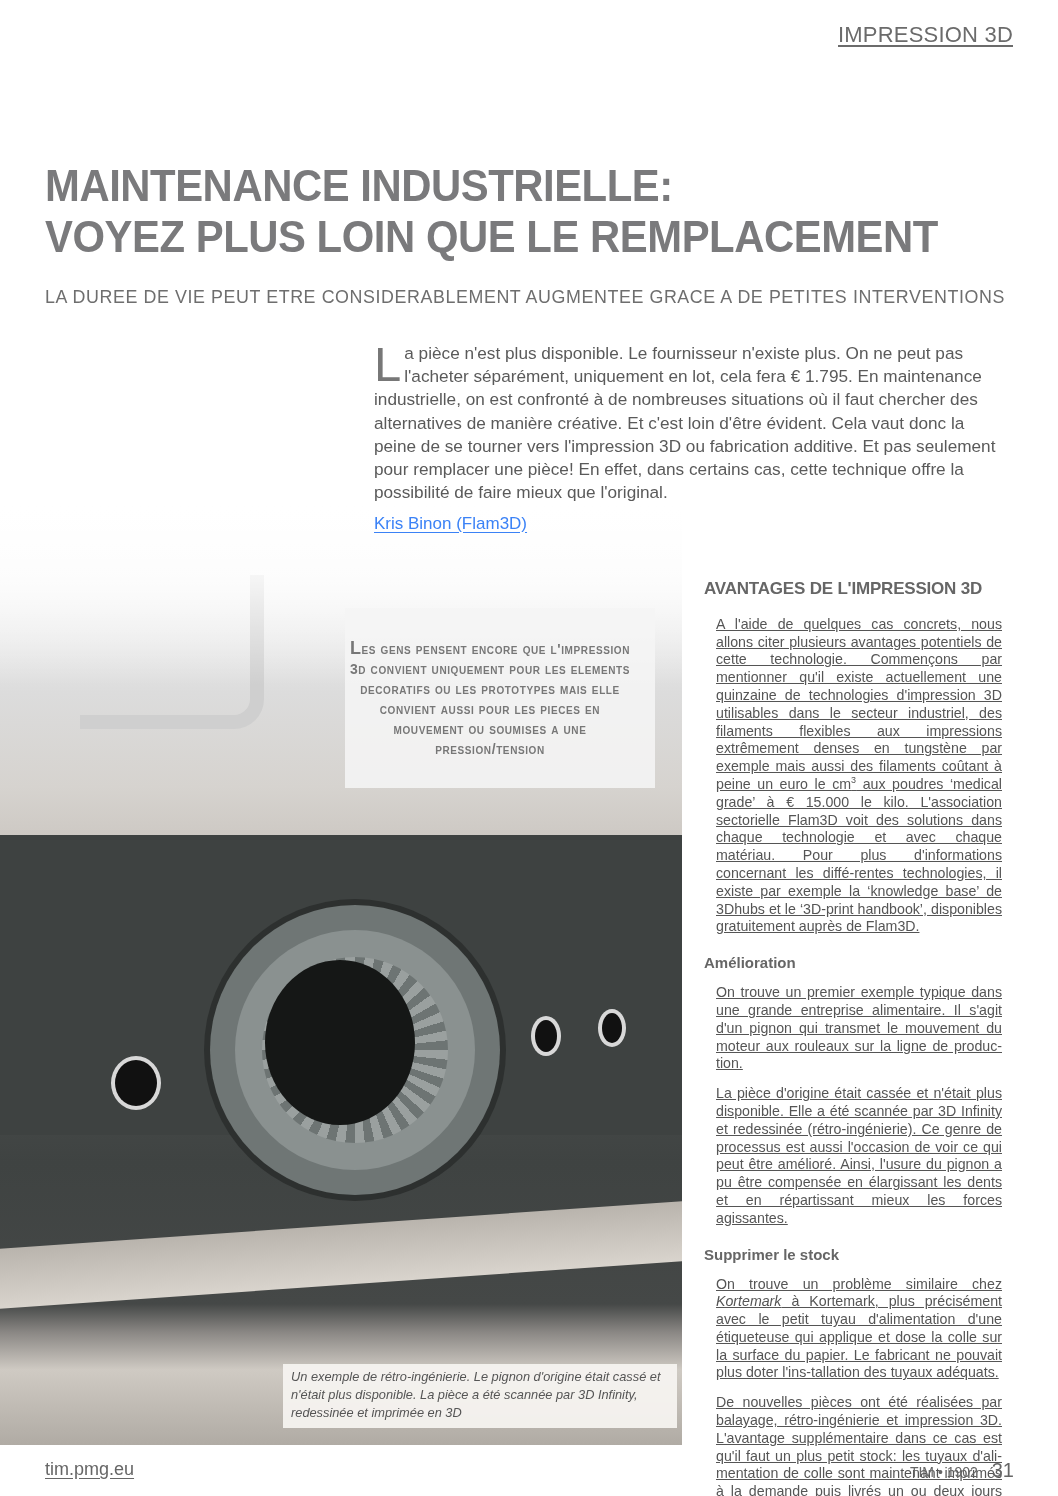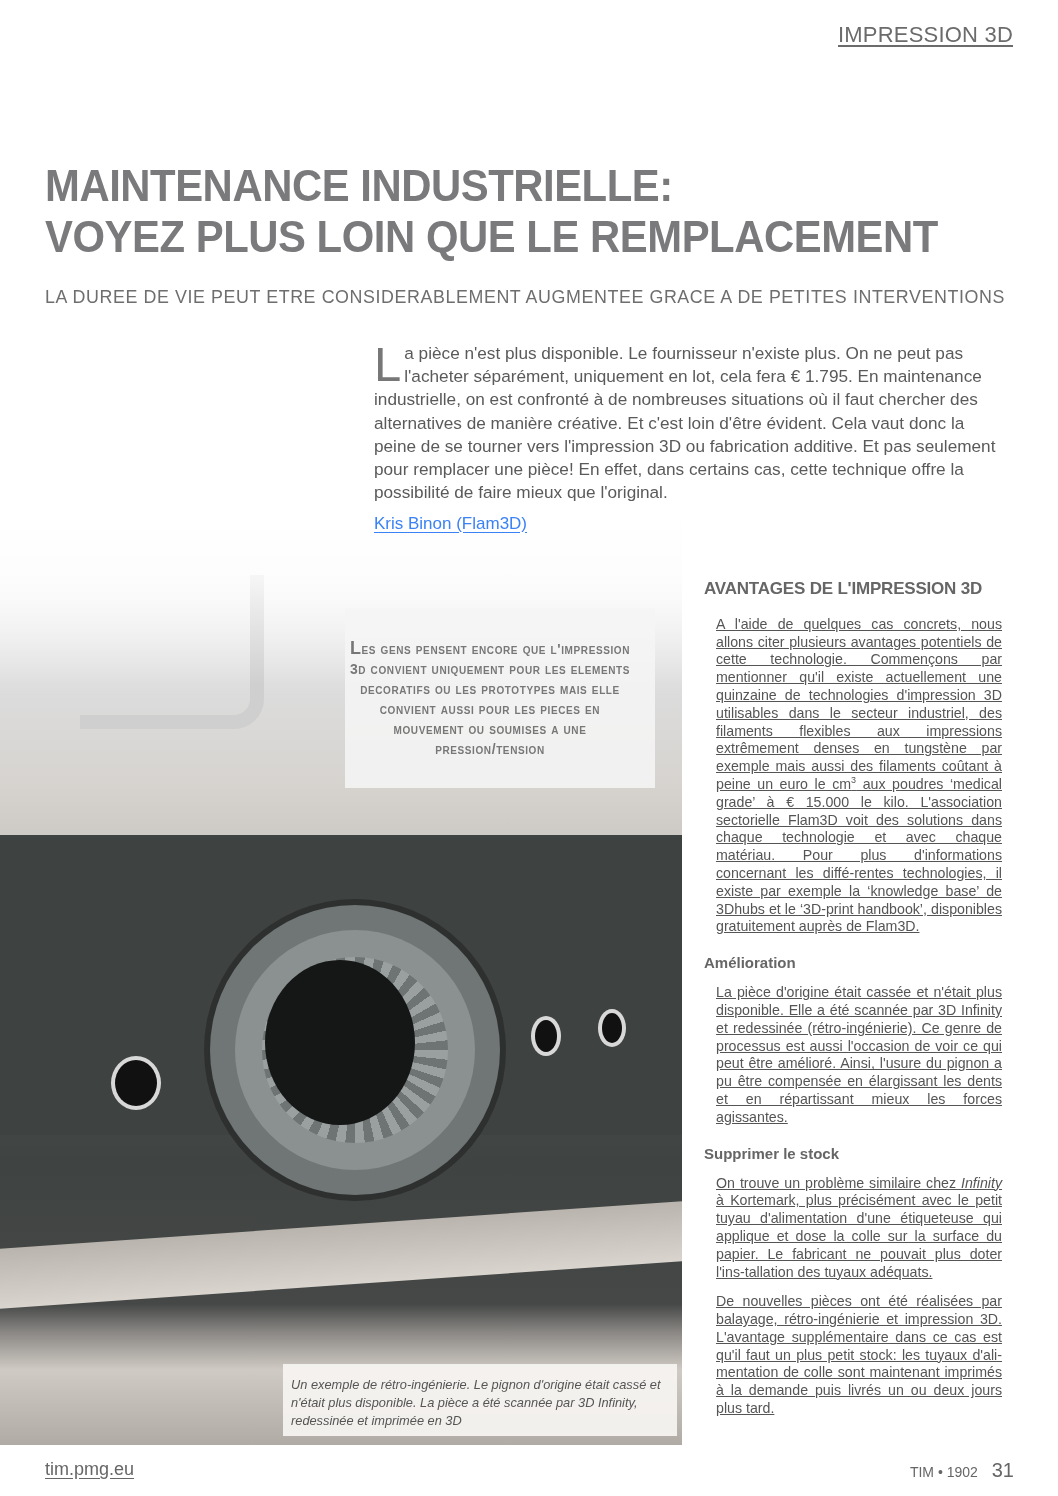--- a/index.html
+++ b/index.html
@@ -20,21 +20,21 @@
   .photo .gear-mid { position:absolute; left:235px; top:425px; width:240px; height:240px; border-radius:50%; background:#8a9190; }
   .photo .gear-teeth { position:absolute; left:262px; top:452px; width:186px; height:186px; border-radius:50%; background:repeating-conic-gradient(#6d7473 0deg 6deg,#9aa09f 6deg 12deg); }
   .photo .gear-hole { position:absolute; left:265px; top:455px; width:150px; height:165px; border-radius:50%; background:#151716; }
   .photo .hole { position:absolute; border-radius:50%; background:#111; box-shadow:0 0 0 4px #d8d8d8; }
   .photo .rail { position:absolute; left:0; top:720px; width:682px; height:60px; background:linear-gradient(180deg,#b9b4ad,#d9d4cd); transform:skewY(-4deg); }
 
   .pull-quote { position:absolute; left:345px; top:608px; width:310px; height:180px; background:rgba(245,245,245,0.88); z-index:4; display:flex; align-items:center; justify-content:flex-start; }
   .pull-quote p { margin:0; width:290px; text-align:center; font-size:14px; line-height:20px; color:#777; font-variant:small-caps; letter-spacing:0.6px; font-weight:bold; text-transform:lowercase; }
   .pull-quote p .cap { font-size:18px; text-transform:uppercase; }
 
-  .caption { position:absolute; left:283px; top:1364px; width:380px; padding:12px 6px 6px 8px; background:rgba(246,244,241,0.93); font-style:italic; font-size:12.8px; line-height:18px; color:#555; z-index:4; }
+  .caption { position:absolute; left:283px; top:1364px; width:380px; padding:4px 6px 6px 8px; background:rgba(246,244,241,0.93); font-style:italic; font-size:12.8px; line-height:18px; color:#555; z-index:4; }
 
   .col { position:absolute; left:704px; top:580px; width:310px; font-size:14.2px; line-height:17.8px; color:#555; text-align:justify; }
   .col h2 { margin:0 0 18px 0; font-size:17px; font-weight:bold; color:#666; letter-spacing:-0.2px; }
   .col h3 { margin:18px 0 0 0; font-size:15px; font-weight:bold; color:#666; line-height:18px; }
   .col p { margin:12px;text-decoration:underline; }
   .col sup { font-size:9px; line-height:0; }
 
   .footer-link { position:absolute; left:45px; top:1459px; font-size:18px; color:#666; text-decoration:underline; text-underline-offset:3px; }
   .footer-right { position:absolute; right:44px; top:1459px; font-size:14px; color:#666; }
   .footer-right .page { font-size:20px; margin-left:10px;text-align:center; }
@@ -75,24 +75,25 @@
   <p><span class="cap">L</span><span>es gens pensent encore que l'impression 3D convient uniquement pour les elements decoratifs ou les prototypes mais elle convient aussi pour les pieces en mouvement ou soumises a une pression/tension</span></p>
 </div>
 
 <div class="caption">Un exemple de rétro-ingénierie. Le pignon d'origine était cassé et n'était plus disponible. La pièce a été scannée par 3D Infinity, redessinée et imprimée en 3D</div>
 
 <div class="col">
   <h2>AVANTAGES DE L'IMPRESSION 3D</h2>
   <p><span>A l'aide de quelques cas concrets, nous allons citer plusieurs avantages potentiels de cette technologie. Commençons par mentionner qu'il existe actuellement une quinzaine de technologies d'impression 3D utilisables dans le secteur industriel, des filaments flexibles aux impressions extrêmement denses en tungstène par exemple mais aussi des filaments coûtant à peine un euro le cm</span><sup>3</sup><span> aux poudres ‘medical grade’ à € 15.000 le kilo. L'association sectorielle Flam3D voit des solutions dans chaque technologie et avec chaque matériau. Pour plus d'informations concernant les diffé-rentes technologies, il existe par exemple la ‘knowledge base’ de 3Dhubs et le ‘3D-print handbook’, disponibles gratuitement auprès de Flam3D.</span></p>
 
   <h3>Amélioration</h3>
+  <p>On trouve un premier exemple typique dans une grande entreprise alimentaire. Il s'agit d'un pignon qui transmet le mouvement du moteur aux rouleaux sur la ligne de produc-tion.</p>
   <p>La pièce d'origine était cassée et n'était plus disponible. Elle a été scannée par 3D Infinity et redessinée (rétro-ingénierie). Ce genre de processus est aussi l'occasion de voir ce qui peut être amélioré. Ainsi, l'usure du pignon a pu être compensée en élargissant les dents et en répartissant mieux les forces agissantes.</p>
 
   <h3>Supprimer le stock</h3>
-  <p><span>On trouve un problème similaire chez </span><em>Infinity</em><span> à Kortemark, plus précisément avec le petit tuyau d'alimentation d'une étiqueteuse qui applique et dose la colle sur la surface du papier. Le fabricant ne pouvait plus doter l'ins-tallation des tuyaux adéquats.</span></p>
+  <p><span>On trouve un problème similaire chez </span><em>Kortemark</em><span> à Kortemark, plus précisément avec le petit tuyau d'alimentation d'une étiqueteuse qui applique et dose la colle sur la surface du papier. Le fabricant ne pouvait plus doter l'ins-tallation des tuyaux adéquats.</span></p>
   <p>De nouvelles pièces ont été réalisées par balayage, rétro-ingénierie et impression 3D. L'avantage supplémentaire dans ce cas est qu'il faut un plus petit stock: les tuyaux d'ali-mentation de colle sont maintenant imprimés à la demande puis livrés un ou deux jours plus tard.</p>
 </div>
 
 <a class="footer-link">tim.pmg.eu</a>
 
 <div class="footer-right">
   <span>TIM</span>
   <span>•</span>
   <span>1902</span>
   <span class="page">31</span>

